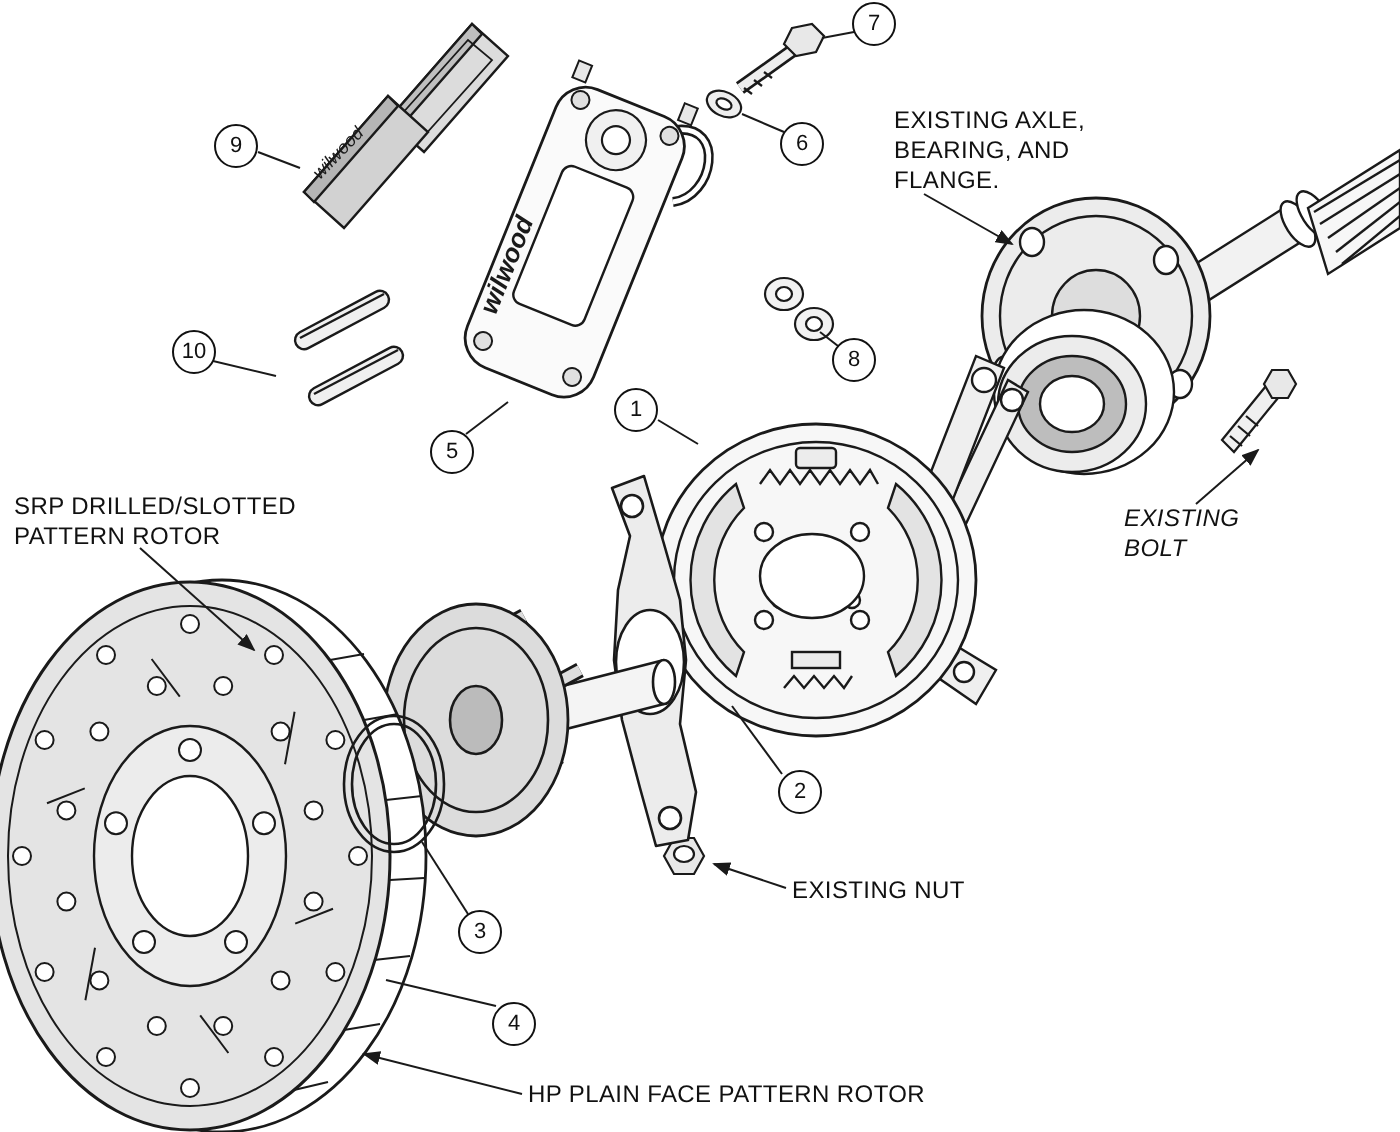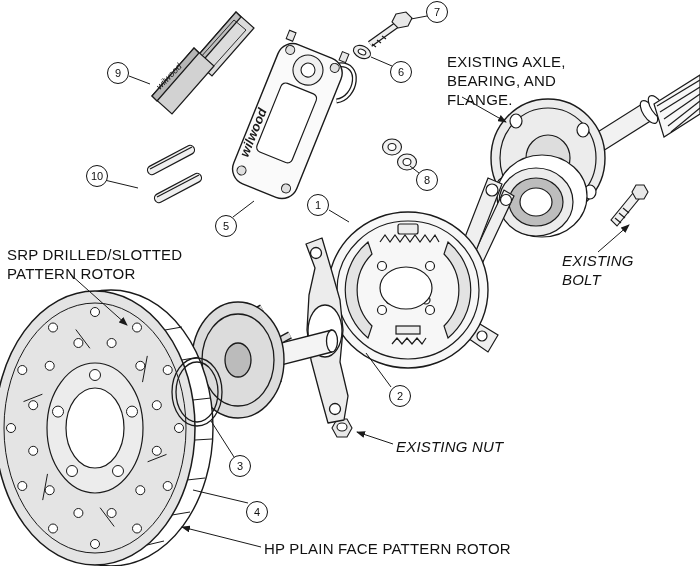--- a/index.html
+++ b/index.html
@@ -8,21 +8,21 @@
     font-family:"Liberation Sans", sans-serif; overflow:hidden;
   }
   .stage svg { position:absolute; left:0; top:0; }
   .callout {
     position:absolute; width:22px; height:22px; box-sizing:border-box;
     border:1.4px solid #111; border-radius:50%; background:#fff;
     display:flex; align-items:center; justify-content:center;
     font-size:11px; color:#111; z-index:5;
   }
   .label {
-    position:absolute; font-size:15px; line-height:1.25; color:#111;
+    position:absolute; font-size:12px; line-height:1.25; color:#111;
     white-space:pre-line; z-index:5; letter-spacing:0.2px;
   }
 </style>
 </head>
 <body>
 
 <div class="stage">
 
 <svg width="700" height="566" viewBox="0 0 700 566">
   <defs>
@@ -293,18 +293,18 @@
     </div>
 <div class="callout" style="left:86px; top:165px;">
       <span>10</span>
     </div>
 
 <div class="label" style="left:447px; top:53px;">EXISTING AXLE,
 BEARING, AND
 FLANGE.</div>
 <div class="label" style="left:562px; top:252px;font-style:italic;">EXISTING
 BOLT</div>
-<div class="label" style="left:396px; top:438px;font-style:italic;">EXISTING NUT</div>
+<div class="label" style="left:396px; top:438px;">EXISTING NUT</div>
 <div class="label" style="left:264px; top:540px;">HP PLAIN FACE PATTERN ROTOR</div>
 <div class="label" style="left:7px; top:246px;">SRP DRILLED/SLOTTED
 PATTERN ROTOR</div>
 
 </div>
 
 </body></html>

